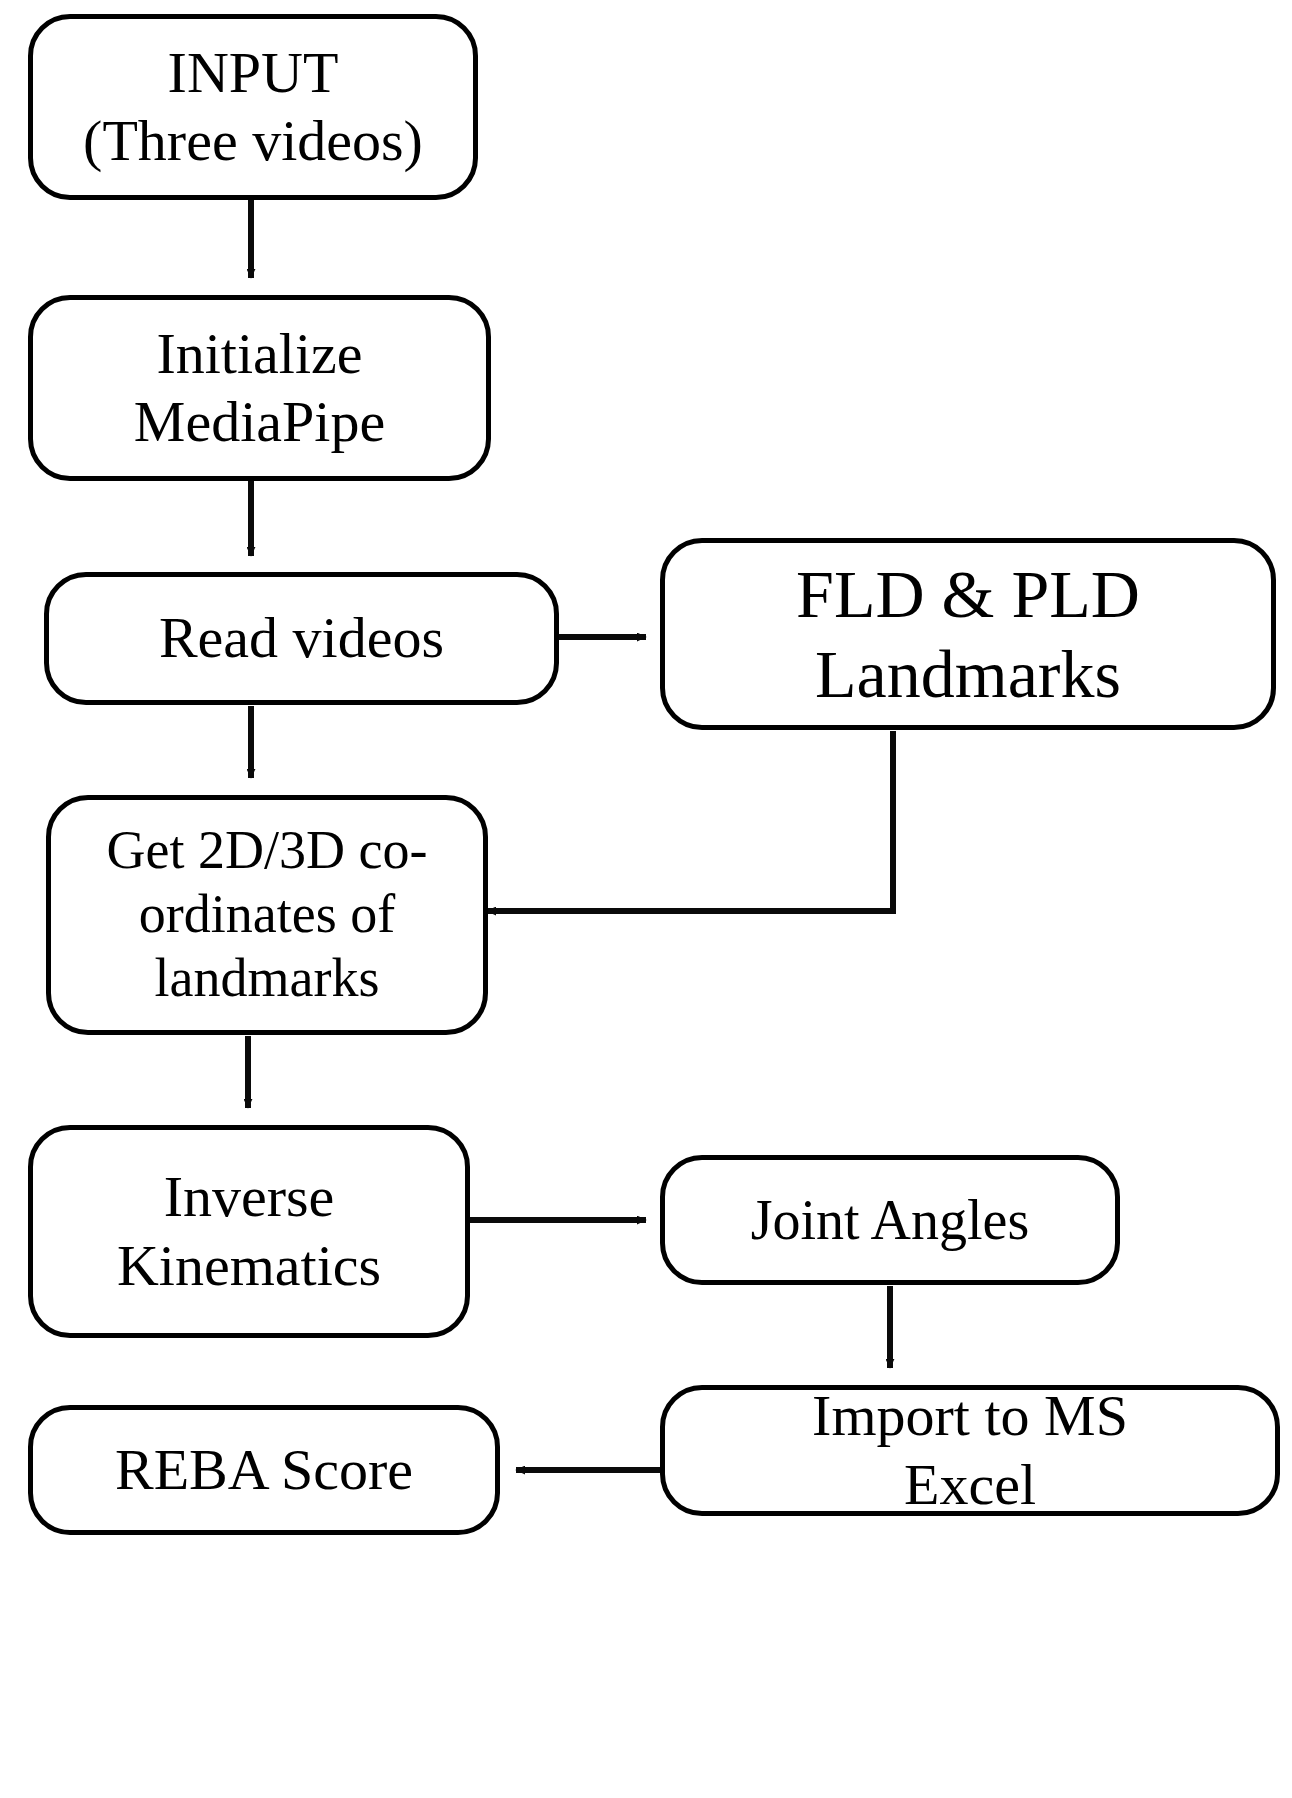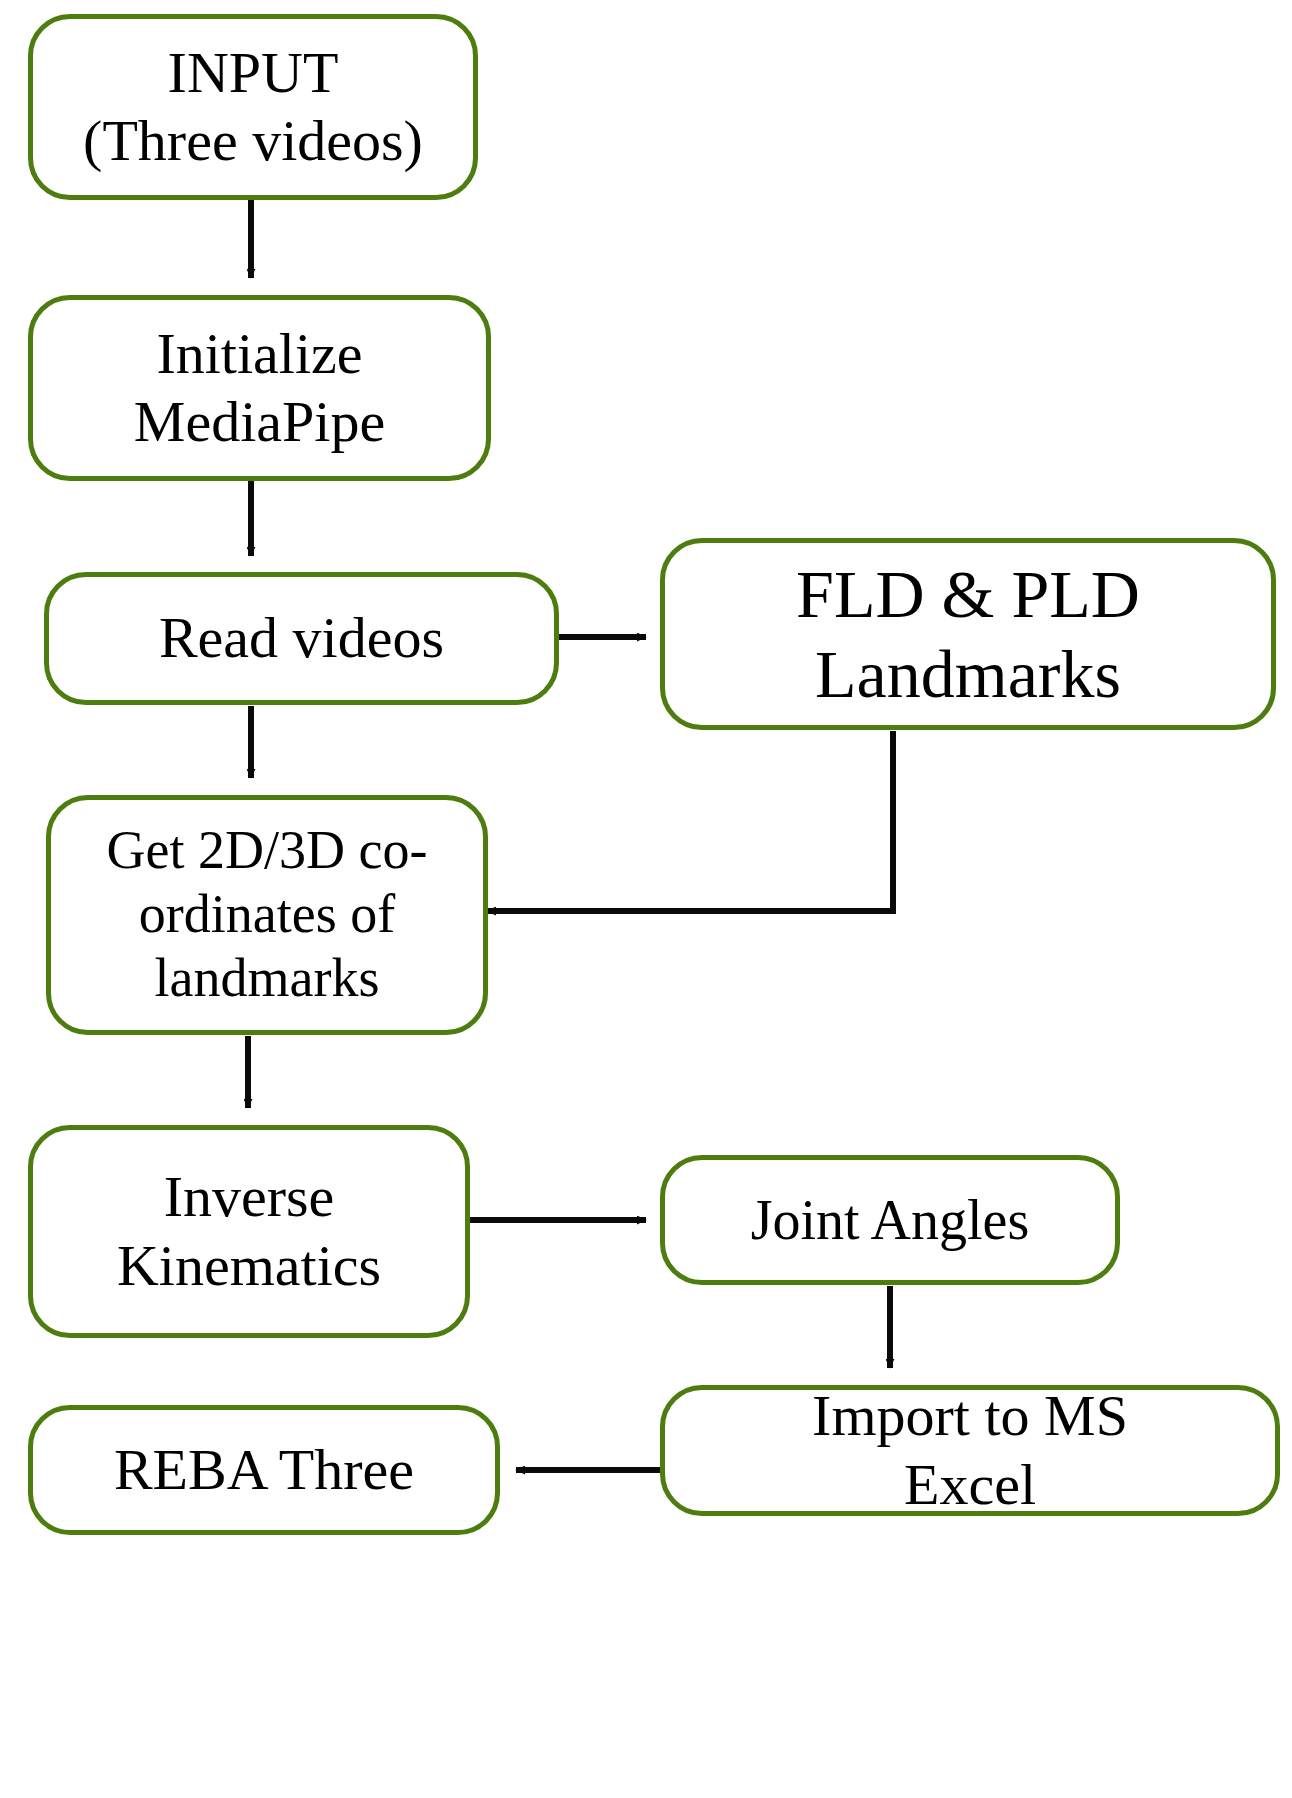--- a/index.html
+++ b/index.html
@@ -22,21 +22,21 @@
     position: absolute;
     left: 0;
     top: 0;
     width: 1292px;
     height: 1798px;
     pointer-events: none;
   }
   .node {
     position: absolute;
     box-sizing: border-box;
-    border: 5px solid #4d7c0f;
+    border: 5px solid #000000;
     border-radius: 42px;
     background: #ffffff;
     display: flex;
     align-items: center;
     justify-content: center;
     text-align: center;
     color: #000000;
     line-height: 1.18;
     white-space: pre-line;
     padding: 4px 14px;
@@ -141,16 +141,16 @@
   <div class="node" id="node-joint">
     <span class="node-label">Joint Angles</span>
   </div>
 
   <div class="node" id="node-excel">
     <span class="node-label">Import to MS
 Excel</span>
   </div>
 
   <div class="node" id="node-reba">
-    <span class="node-label">REBA Three</span>
+    <span class="node-label">REBA Score</span>
   </div>
 
 </div>
 
 </body></html>

